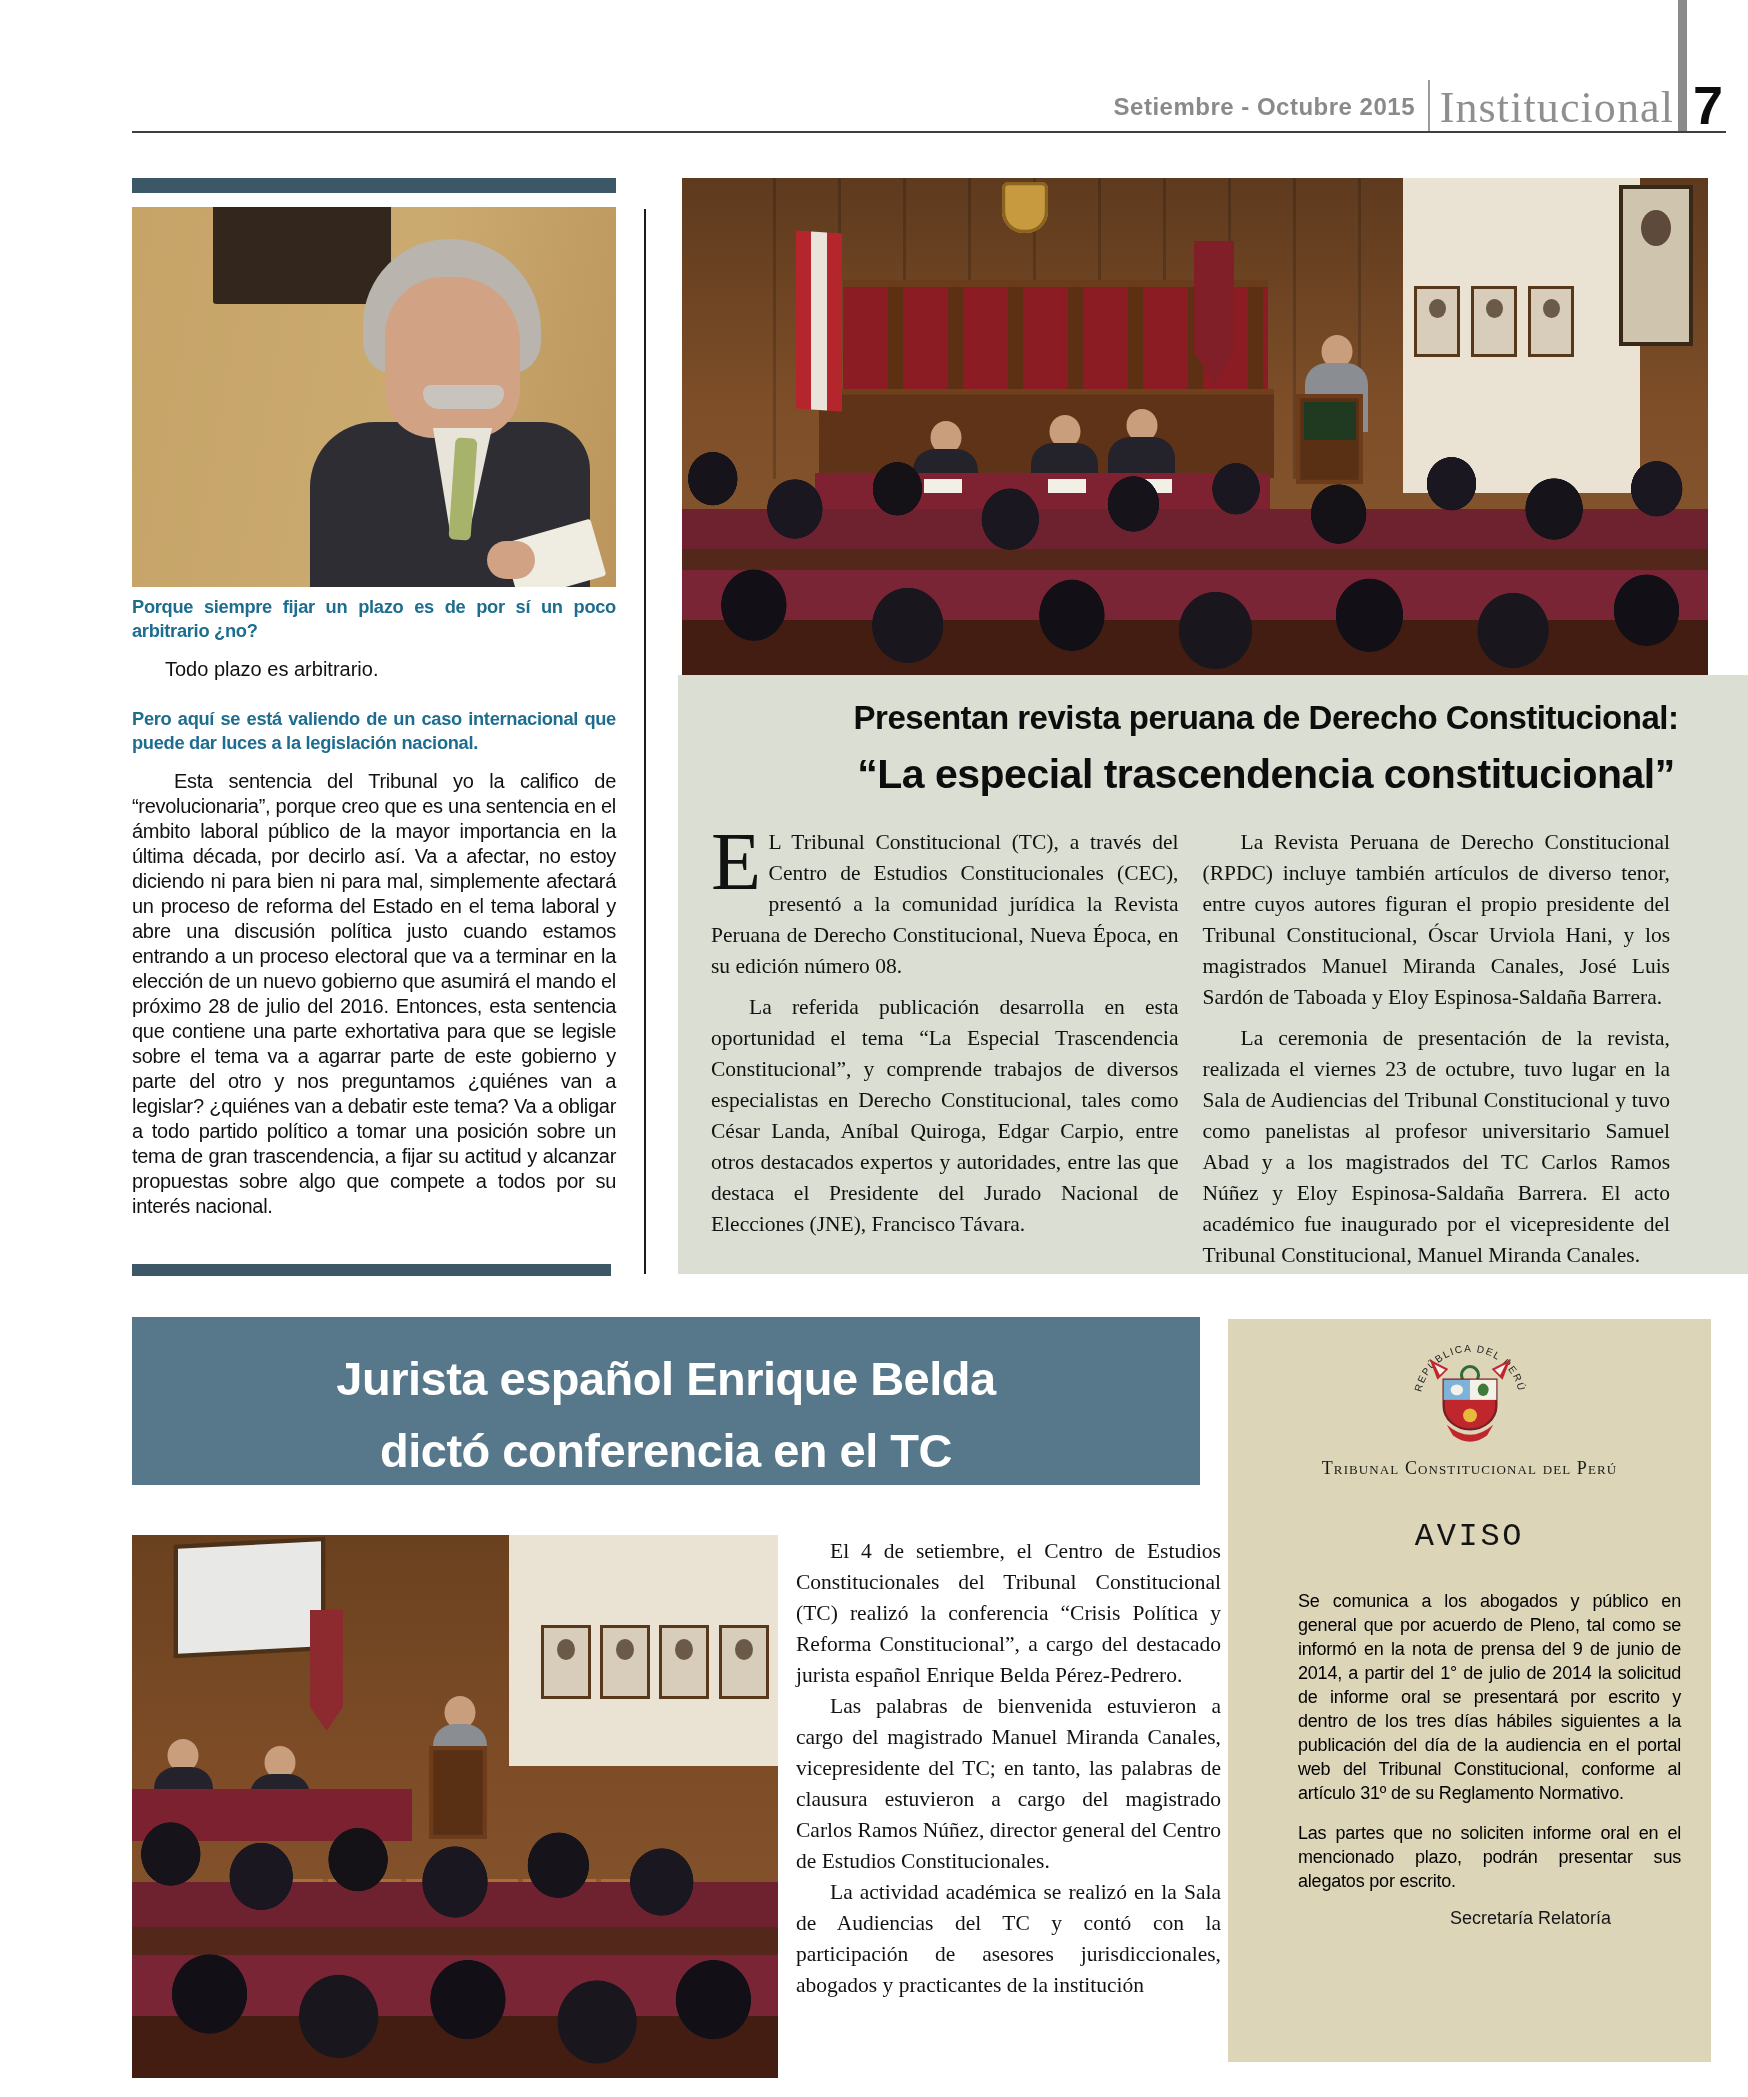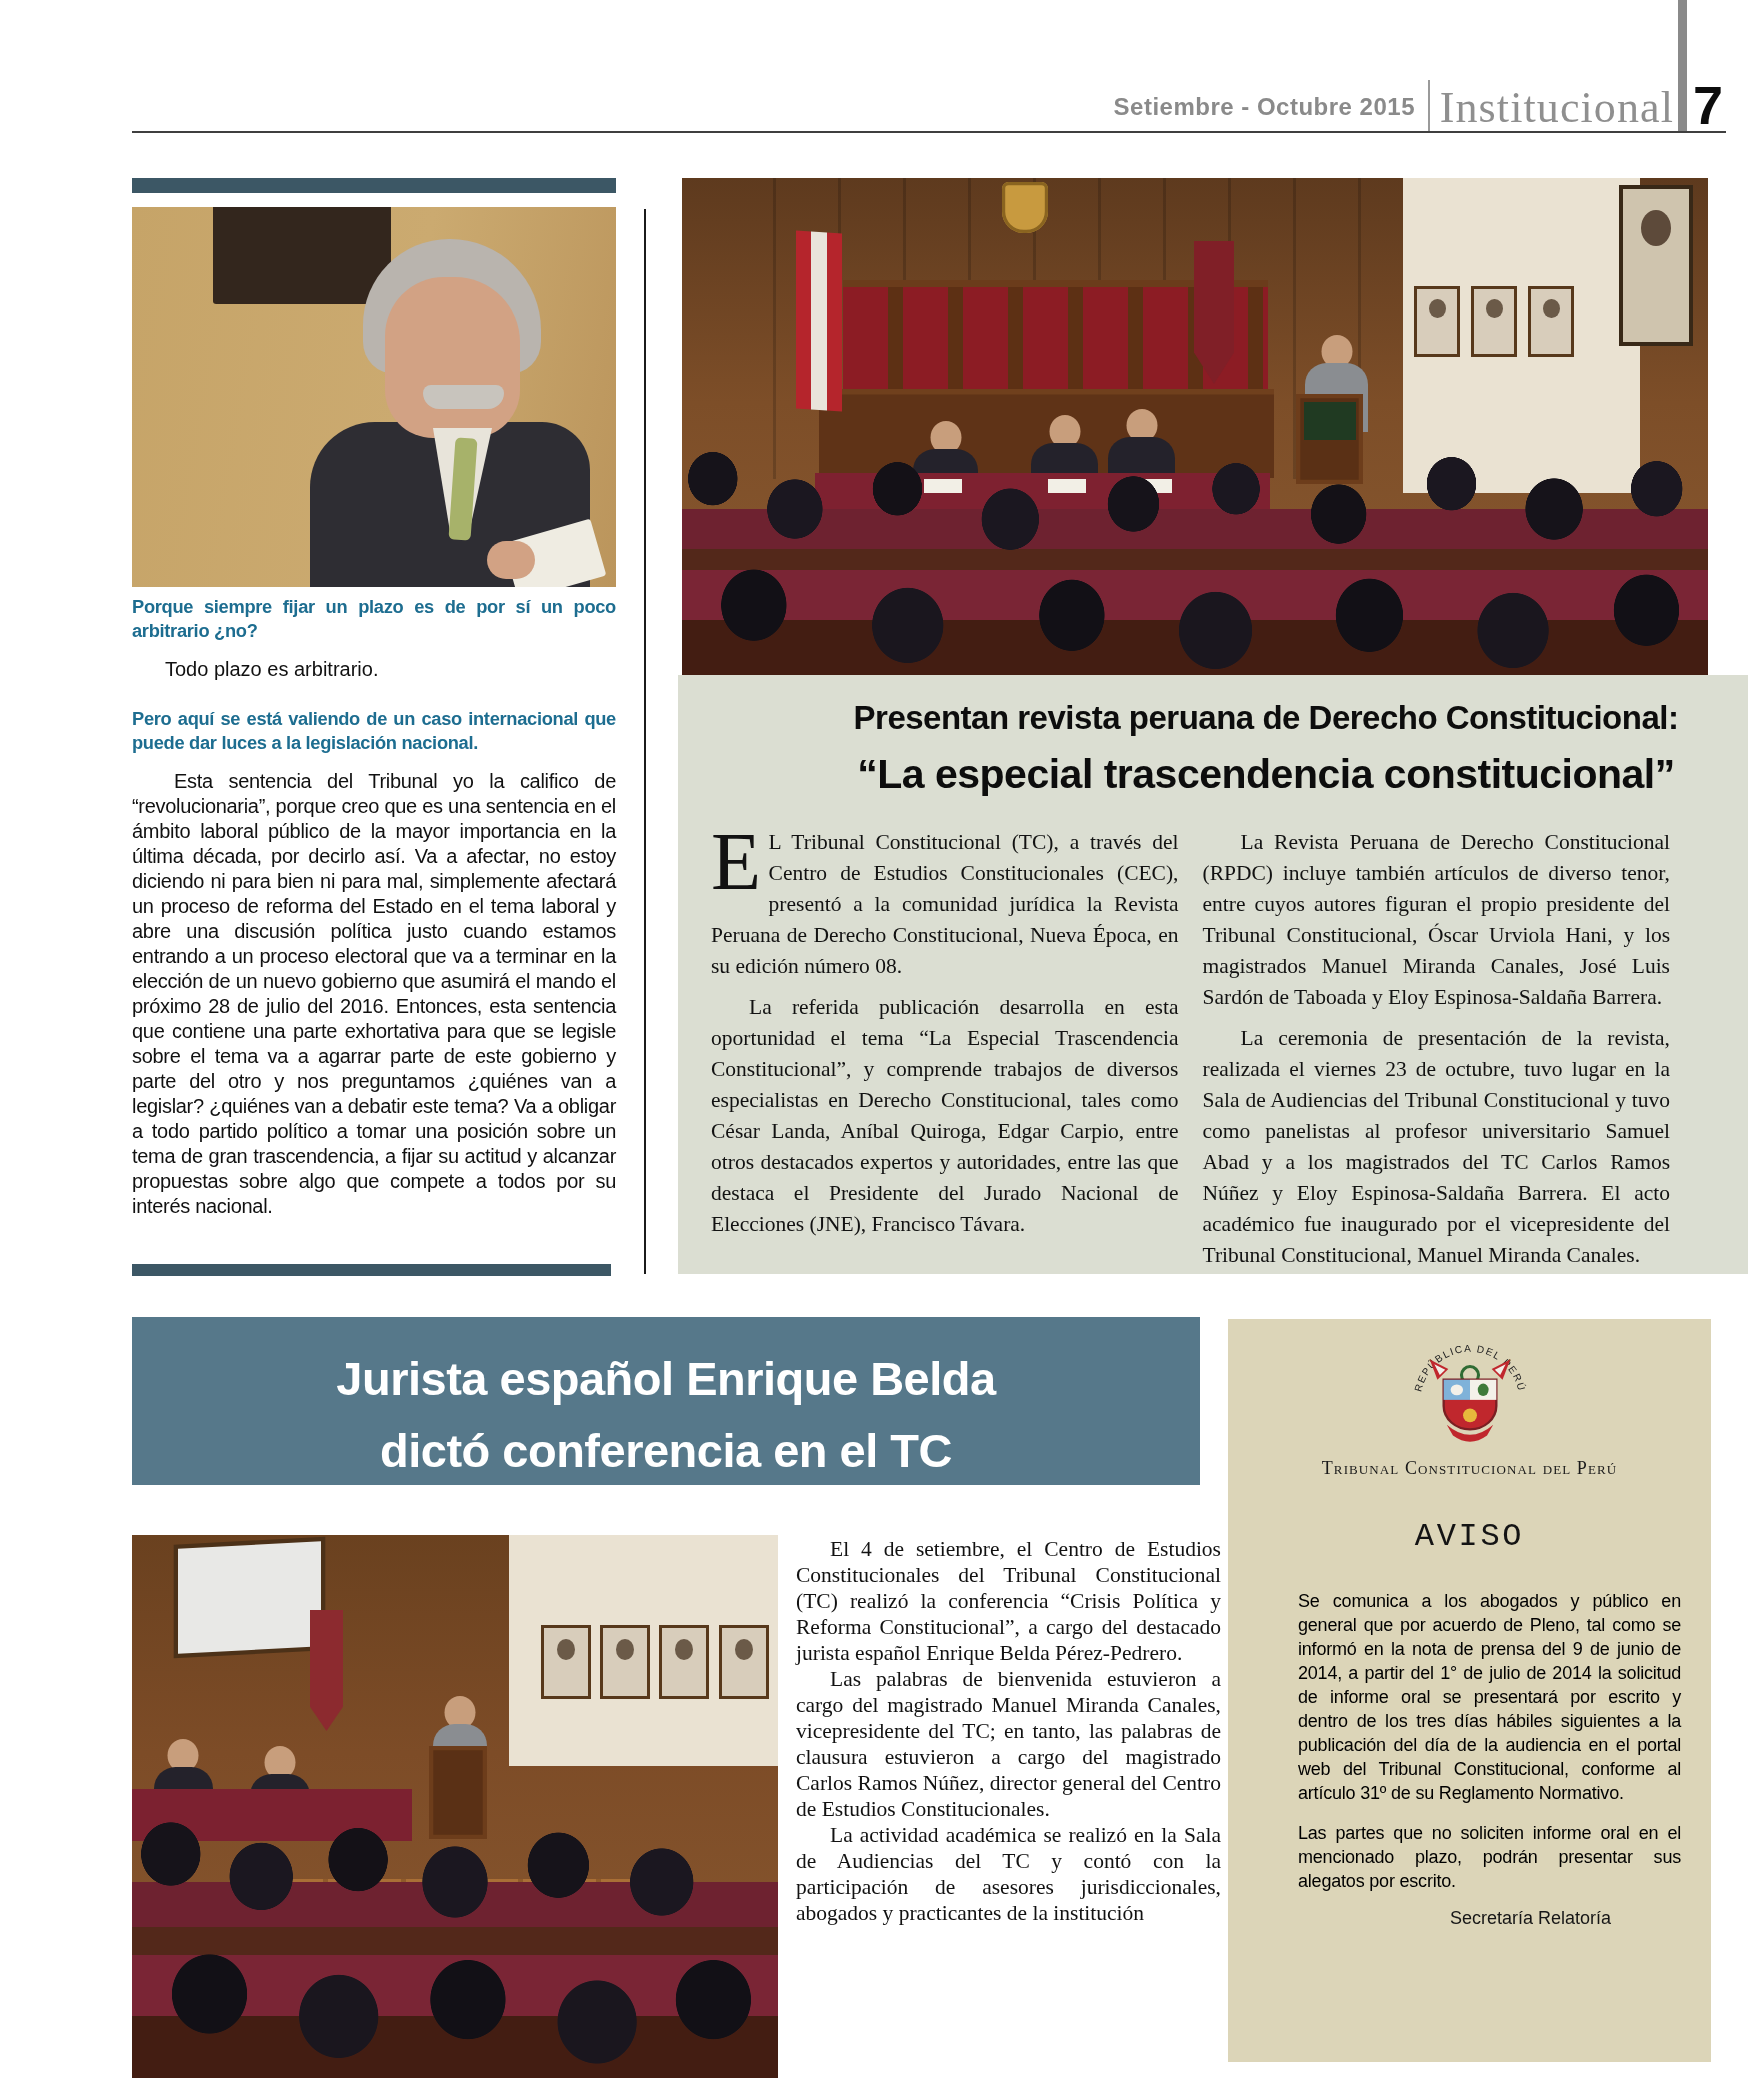--- a/index.html
+++ b/index.html
@@ -169,21 +169,21 @@
       radial-gradient(32px 34px at 82% 30%,#1b1720 98%,transparent),
       radial-gradient(38px 40px at 12% 70%,#121016 98%,transparent),
       radial-gradient(40px 42px at 32% 78%,#1a161e 98%,transparent),
       radial-gradient(38px 40px at 52% 72%,#121016 98%,transparent),
       radial-gradient(40px 42px at 72% 80%,#1a161e 98%,transparent),
       radial-gradient(38px 40px at 90% 72%,#121016 98%,transparent),
       linear-gradient(to bottom,transparent 0 30%,#6e2230 30% 46%,#53281a 46% 56%,#7a2535 56% 78%,#431d12 78% 100%);}
 
   
   .conf-col{left:796px;top:1536px;width:425px;font-family:"Liberation Serif",serif;
-    font-size:21.5px;line-height:26px;text-align:justify;color:#121212;}
+    font-size:21.5px;line-height:31px;text-align:justify;color:#121212;}
   .conf-col p{text-indent:34px;}
   .conf-col p + p{}
 
   
   .aviso{left:1228px;top:1319px;width:483px;height:743px;background:var(--aviso-bg);
     padding:0 30px;}
   .coat-wrap{margin:21.5px auto 0;width:100%;text-align:center;}
   .coat-caption{margin-top:5.4px;text-align:center;font-family:"Liberation Serif",serif;
     font-variant:small-caps;font-size:18px;letter-spacing:1.1px;color:#1a1a1a;}
   .aviso-title{margin-top:39px;text-align:center;font-family:Liberation Mono, monospace;

